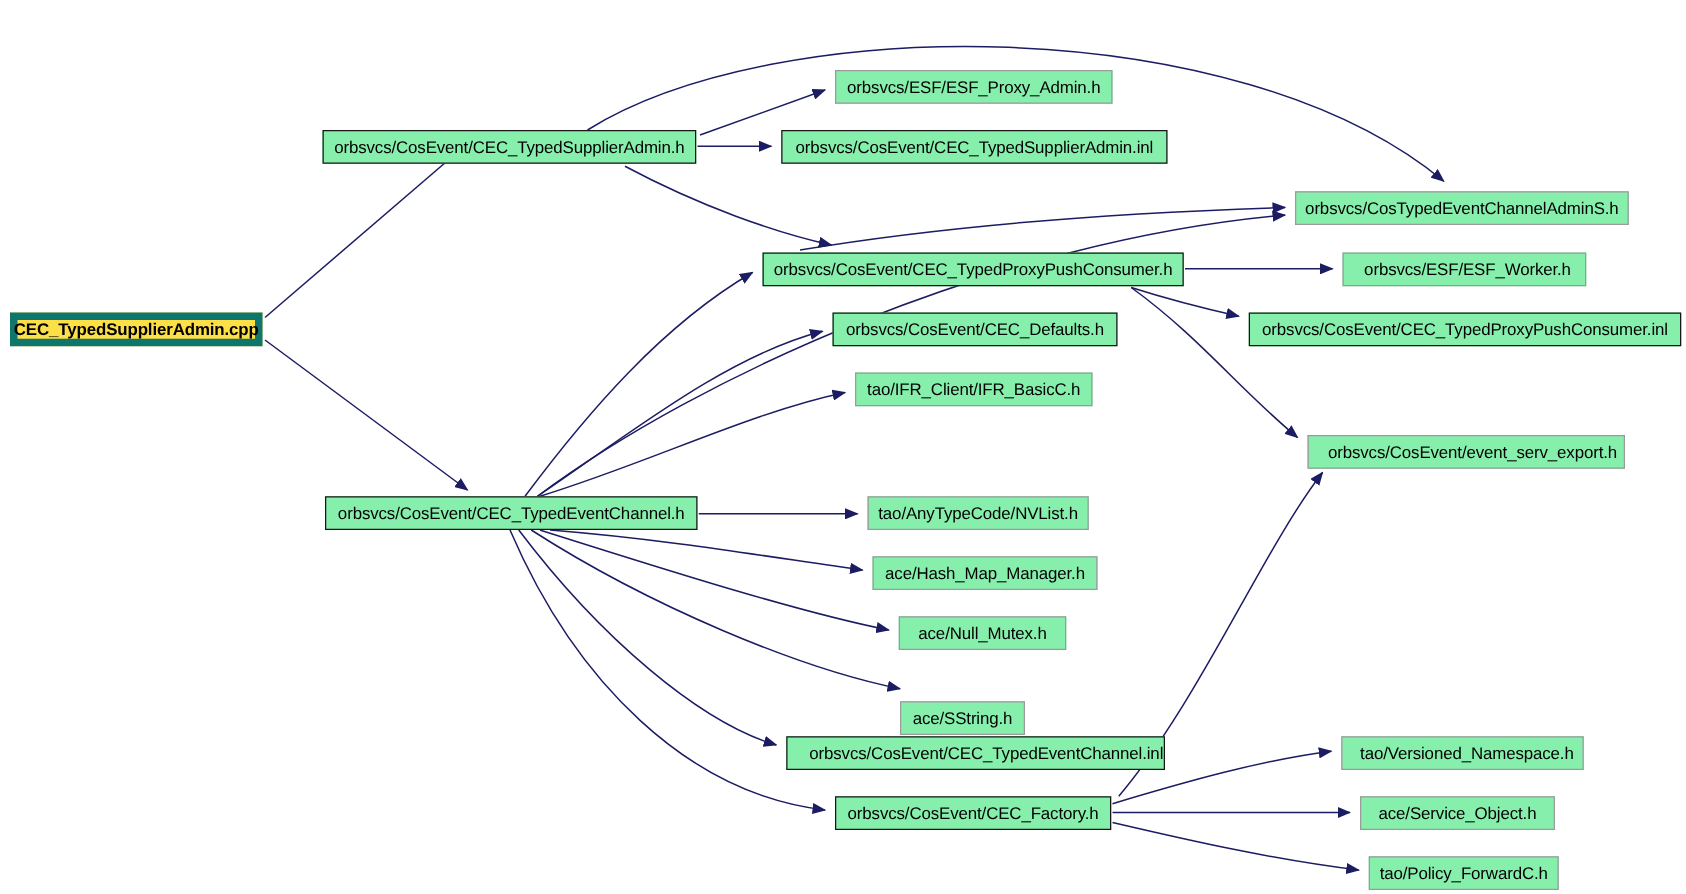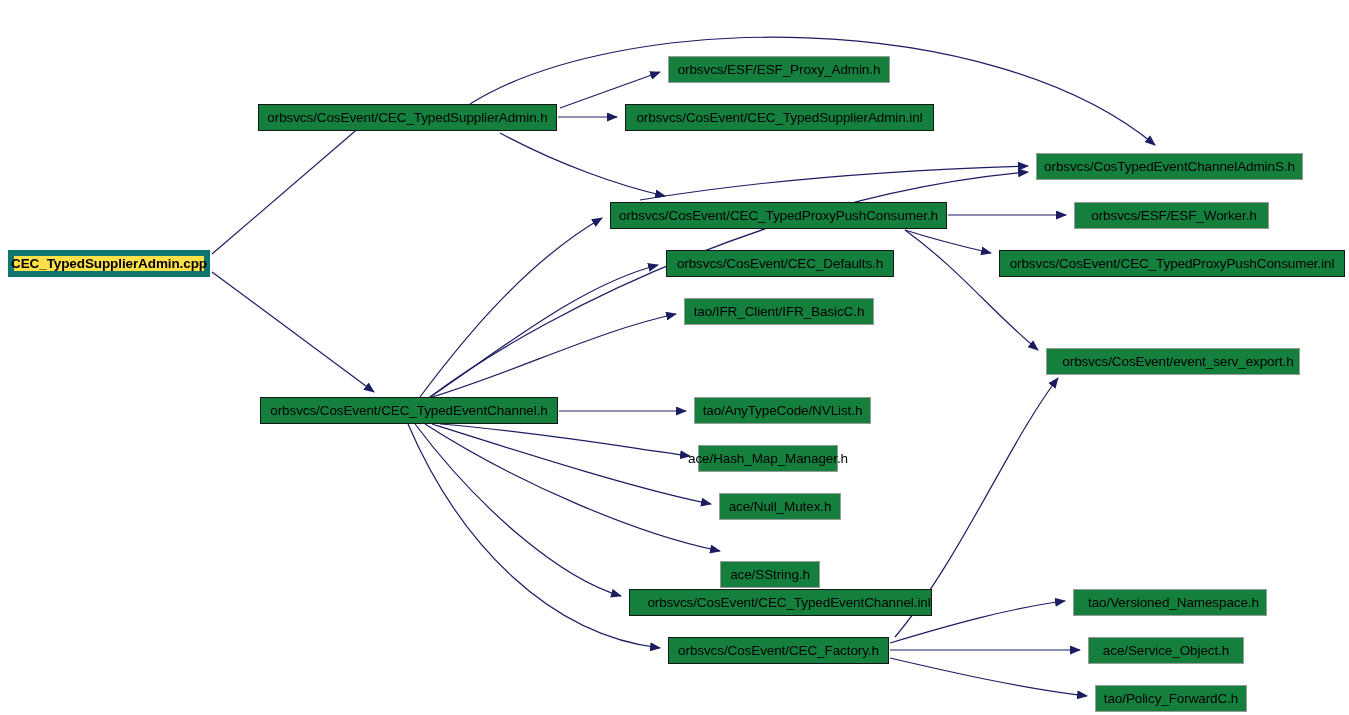--- a/index.html
+++ b/index.html
@@ -15,21 +15,21 @@
   .node{
     position:absolute;
     box-sizing:border-box;
     display:flex;
     align-items:center;
     justify-content:center;
     white-space:nowrap;
     font-size:13.5px;
     line-height:1;
     color:#000000;
-    background:#15803d;
+    background:#86efac;
     letter-spacing:-0.1px;
     padding:0 7px;
   }
   .node.plain{border:1px solid #9a9a9a;}
   .node.strong{border:1px solid #161616;}
   .node.root{
     border:6px solid #0f766e;
     background:#fde047;
     font-size:13.5px;
     font-weight:bold;
@@ -79,22 +79,22 @@
       <div class="node strong" style="left: 625px; top: 104px; width: 309px; height: 27px;">orbsvcs/CosEvent/CEC_TypedSupplierAdmin.inl</div>
       <div class="node plain" style="left: 1036px; top: 153px; width: 267px; height: 27px;">orbsvcs/CosTypedEventChannelAdminS.h</div>
       <div class="node strong" style="left: 610px; top: 202px; width: 337px; height: 27px;">orbsvcs/CosEvent/CEC_TypedProxyPushConsumer.h</div>
       <div class="node plain" style="left: 1074px; top: 202px; width: 195px; height: 27px; padding-left: 12px;">orbsvcs/ESF/ESF_Worker.h</div>
       <div class="node strong" style="left: 666px; top: 250px; width: 228px; height: 27px;">orbsvcs/CosEvent/CEC_Defaults.h</div>
       <div class="node strong" style="left: 999px; top: 250px; width: 346px; height: 27px;">orbsvcs/CosEvent/CEC_TypedProxyPushConsumer.inl</div>
       <div class="node plain" style="left: 684px; top: 298px; width: 190px; height: 27px;">tao/IFR_Client/IFR_BasicC.h</div>
       <div class="node plain" style="left: 1046px; top: 348px; width: 254px; height: 27px; padding-left: 17px;">orbsvcs/CosEvent/event_serv_export.h</div>
       <div class="node strong" style="left: 260px; top: 397px; width: 298px; height: 27px;">orbsvcs/CosEvent/CEC_TypedEventChannel.h</div>
       <div class="node plain" style="left: 694px; top: 397px; width: 177px; height: 27px;">tao/AnyTypeCode/NVList.h</div>
-      <div class="node plain" style="left: 698px; top: 445px; width: 140px; height: 27px;">ace/Hash_Map_Manager.h</div>
-      <div class="node plain" style="left: 719px; top: 493px; width: 122px; height: 27px;">ace/Null_Mutex.h</div>
+      <div class="node plain" style="left: 698px; top: 445px; width: 180px; height: 27px;">ace/Hash_Map_Manager.h</div>
+      <div class="node plain" style="left: 719px; top: 493px; width: 134px; height: 27px;">ace/Null_Mutex.h</div>
       <div class="node plain" style="left: 720px; top: 541px; width: 100px; height: 27px; margin-top: 20px;">ace/SString.h</div>
       <div class="node strong" style="left: 629px; top: 589px; width: 303px; height: 27px; padding-left: 24px;">orbsvcs/CosEvent/CEC_TypedEventChannel.inl</div>
       <div class="node plain" style="left: 1073px; top: 589px; width: 194px; height: 27px; padding-left: 14px;">tao/Versioned_Namespace.h</div>
       <div class="node strong" style="left: 668px; top: 637px; width: 221px; height: 27px;">orbsvcs/CosEvent/CEC_Factory.h</div>
       <div class="node plain" style="left: 1088px; top: 637px; width: 156px; height: 27px;">ace/Service_Object.h</div>
       <div class="node plain" style="left: 1095px; top: 685px; width: 152px; height: 27px;">tao/Policy_ForwardC.h</div>
     </div>
 </div>
 
 </body></html>

